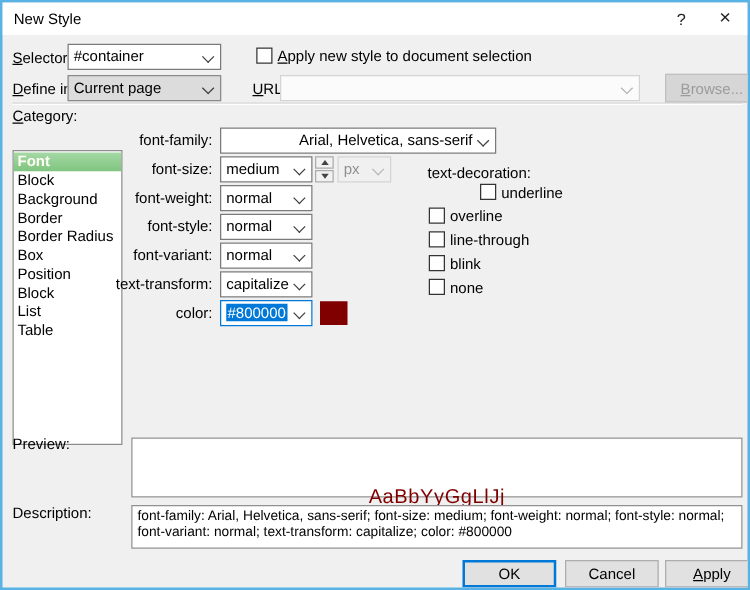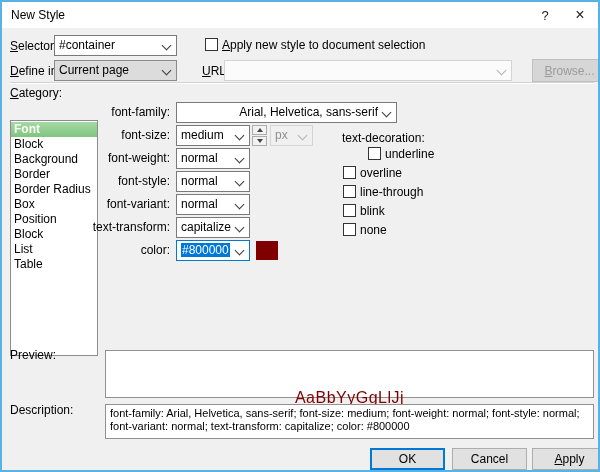--- a/index.html
+++ b/index.html
@@ -171,21 +171,21 @@
   </div>
 
   <div class="prop-label" style="top:241px;">color:</div>
   <div class="combo focused" style="left:174px; top:238px; width:74px;">
     <span class="sel-text">#800000</span>
     <span class="chev"></span>
   </div>
   <div class="swatch" style="background-color: rgb(128, 0, 0);"></div>
 
   <div class="lbl" style="left:340px; top:129px;">text-decoration:</div>
-  <div class="cbrow" style="left:342px; top:144px;padding-left:24px;">
+  <div class="cbrow" style="left:358px; top:144px;padding-left:24px;">
     <span class="cb"></span>
     <span>underline</span>
   </div>
   <div class="cbrow" style="left:341px; top:163px;">
     <span class="cb"></span>
     <span>overline</span>
   </div>
   <div class="cbrow" style="left:341px; top:182px;">
     <span class="cb"></span>
     <span>line-through</span>

